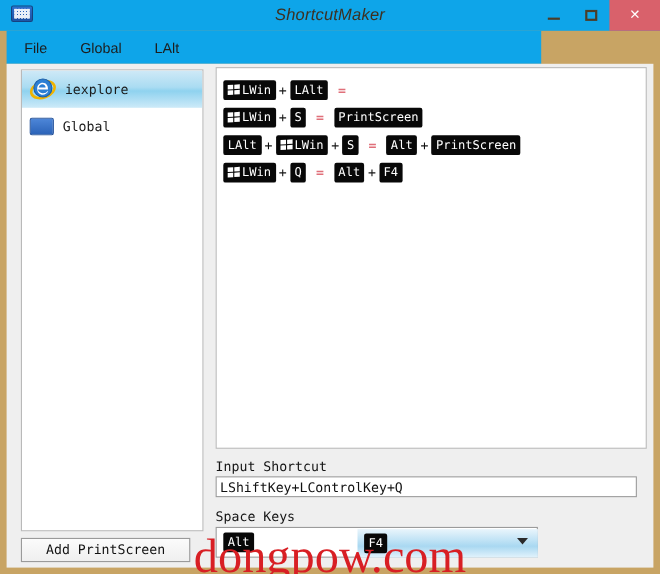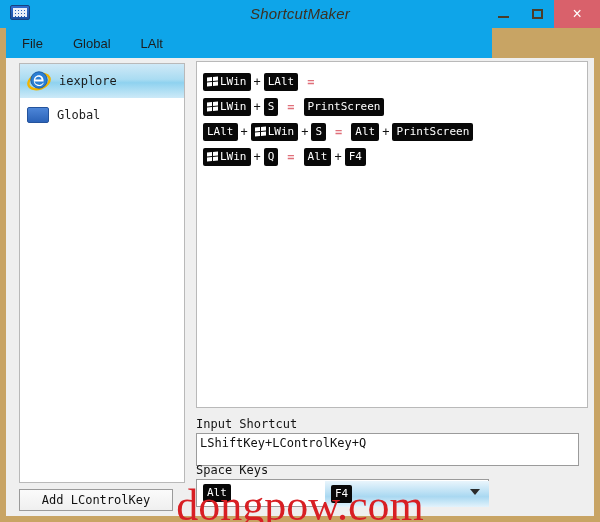--- a/index.html
+++ b/index.html
@@ -256,21 +256,21 @@
     font-size: 12px;
     color: #141414;
   }
   #input-shortcut-label { left: 190px; top: 359px; }
   #output-keys-label { left: 190px; top: 405px; }
 
   #input-shortcut-field {
     position: absolute;
     left: 190px; top: 375px;
     width: 383px;
-    height: 33px;
+    height: 19px;
     background: #ffffff;
     border: 1px solid #9b9b9b;
     box-sizing: border-box;
     font-family: "DejaVu Sans Mono", monospace;
     font-size: 12px;
     color: #111111;
     padding: 2px 0 0 3px;
     white-space: nowrap;
     overflow: hidden;
     cursor: text;
@@ -370,21 +370,21 @@
           </svg>
         </span>
         <span class="app-row-label">iexplore</span>
       </div>
       <div class="app-row">
         <span class="icon-keyboard"><span class="grid"></span></span>
         <span class="app-row-label">Global</span>
       </div>
     </div>
 
-    <div class="btn" id="add-application-button">Add LControlKey</div>
+    <div class="btn" id="add-application-button">Add PrintScreen</div>
 
     <div class="shortcut-list">
 
       <div class="shortcut-row">
         <span class="chip">
             <span class="winlogo"></span>
             <span>LWin</span>
           </span>
         <span class="plus">+</span>
         <span class="chip">LAlt</span>

